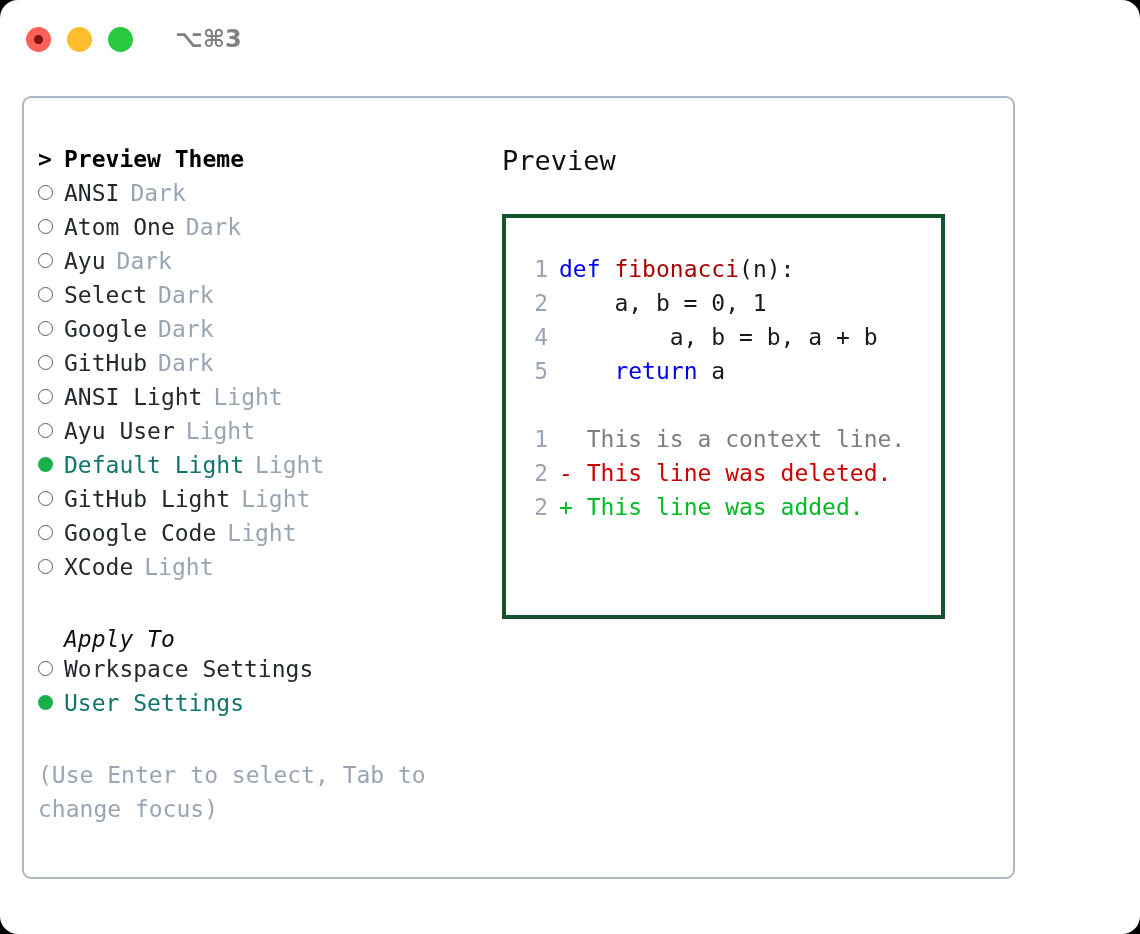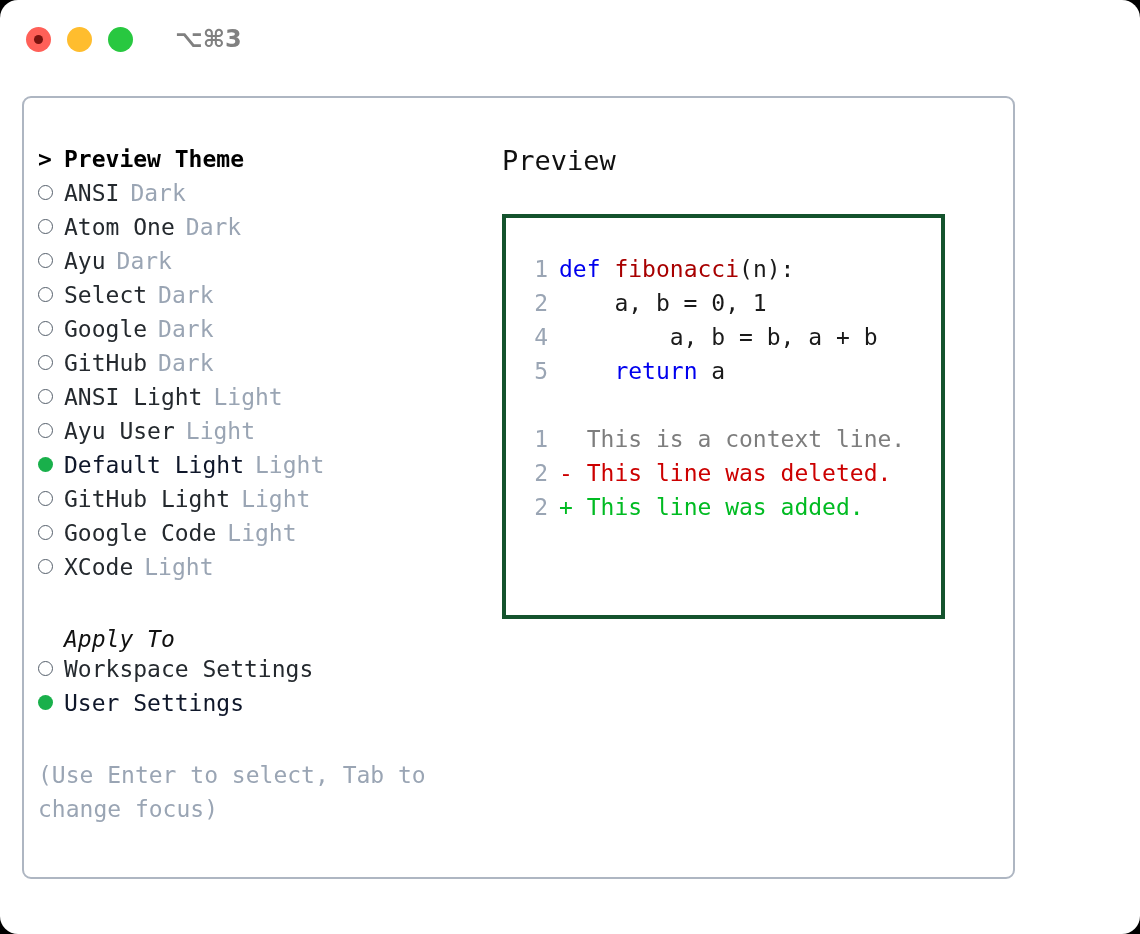--- a/index.html
+++ b/index.html
@@ -133,21 +133,21 @@
     height: 13px;
     border-radius: 50%;
     border: 1.6px solid #555f6b;
     background: transparent;
     vertical-align: middle;
     position: relative;
     top: -2px;
   }
 
   .name { color: #24292e; }
-  .row.selected .name { color: #0f172a; }
+  .row.selected .name { color: #0f766e; }
   .badge {
     color: #9aa5b4;
     margin-left: 11px;
   }
 
   .spacer-sm { height: 34px; }
 
   .applyto-title {
     padding-left: 26px;
     font-size: 23px;

